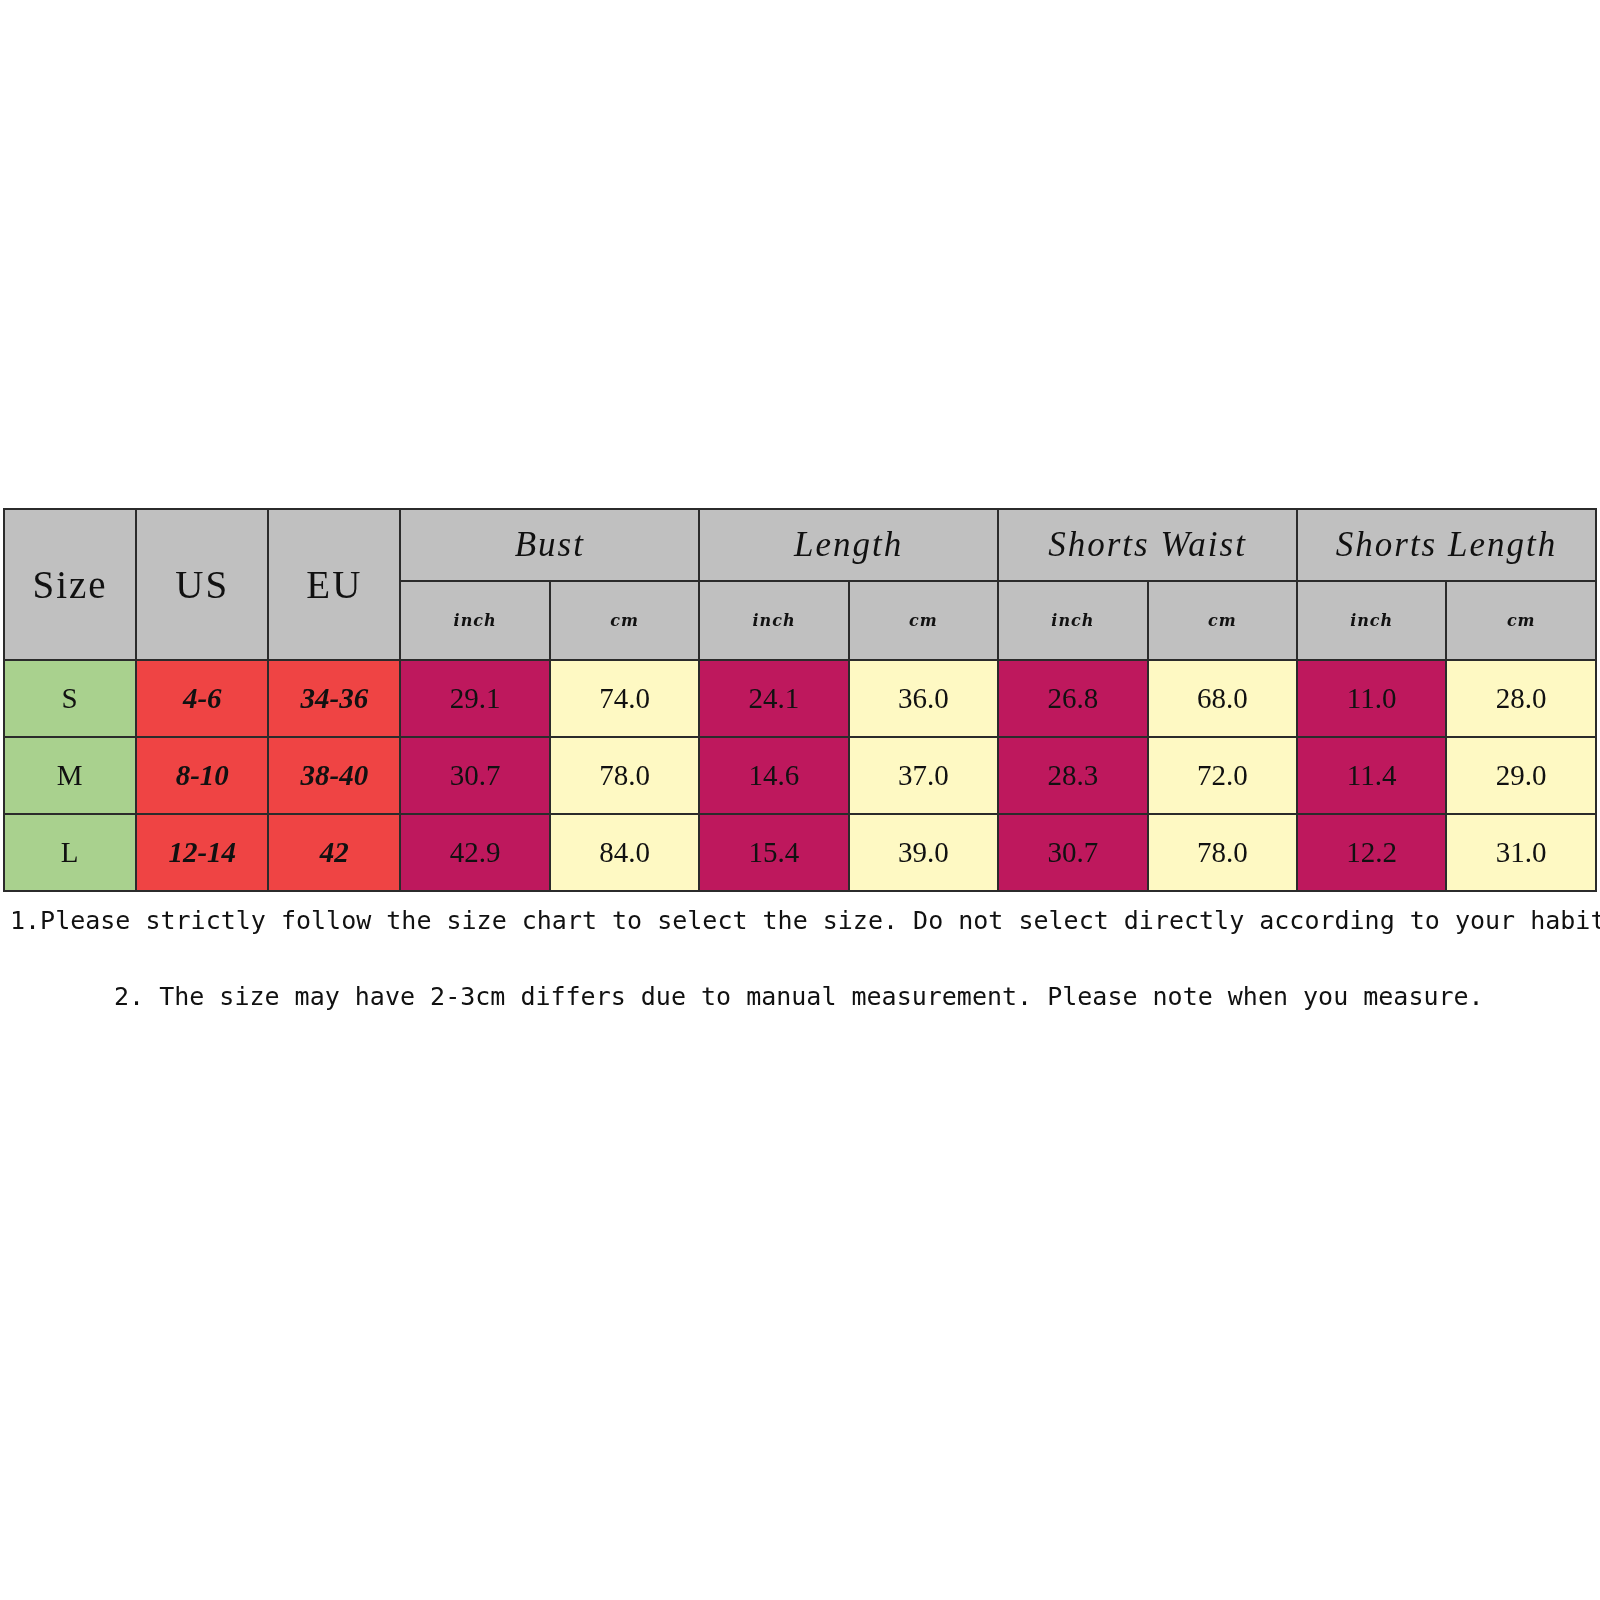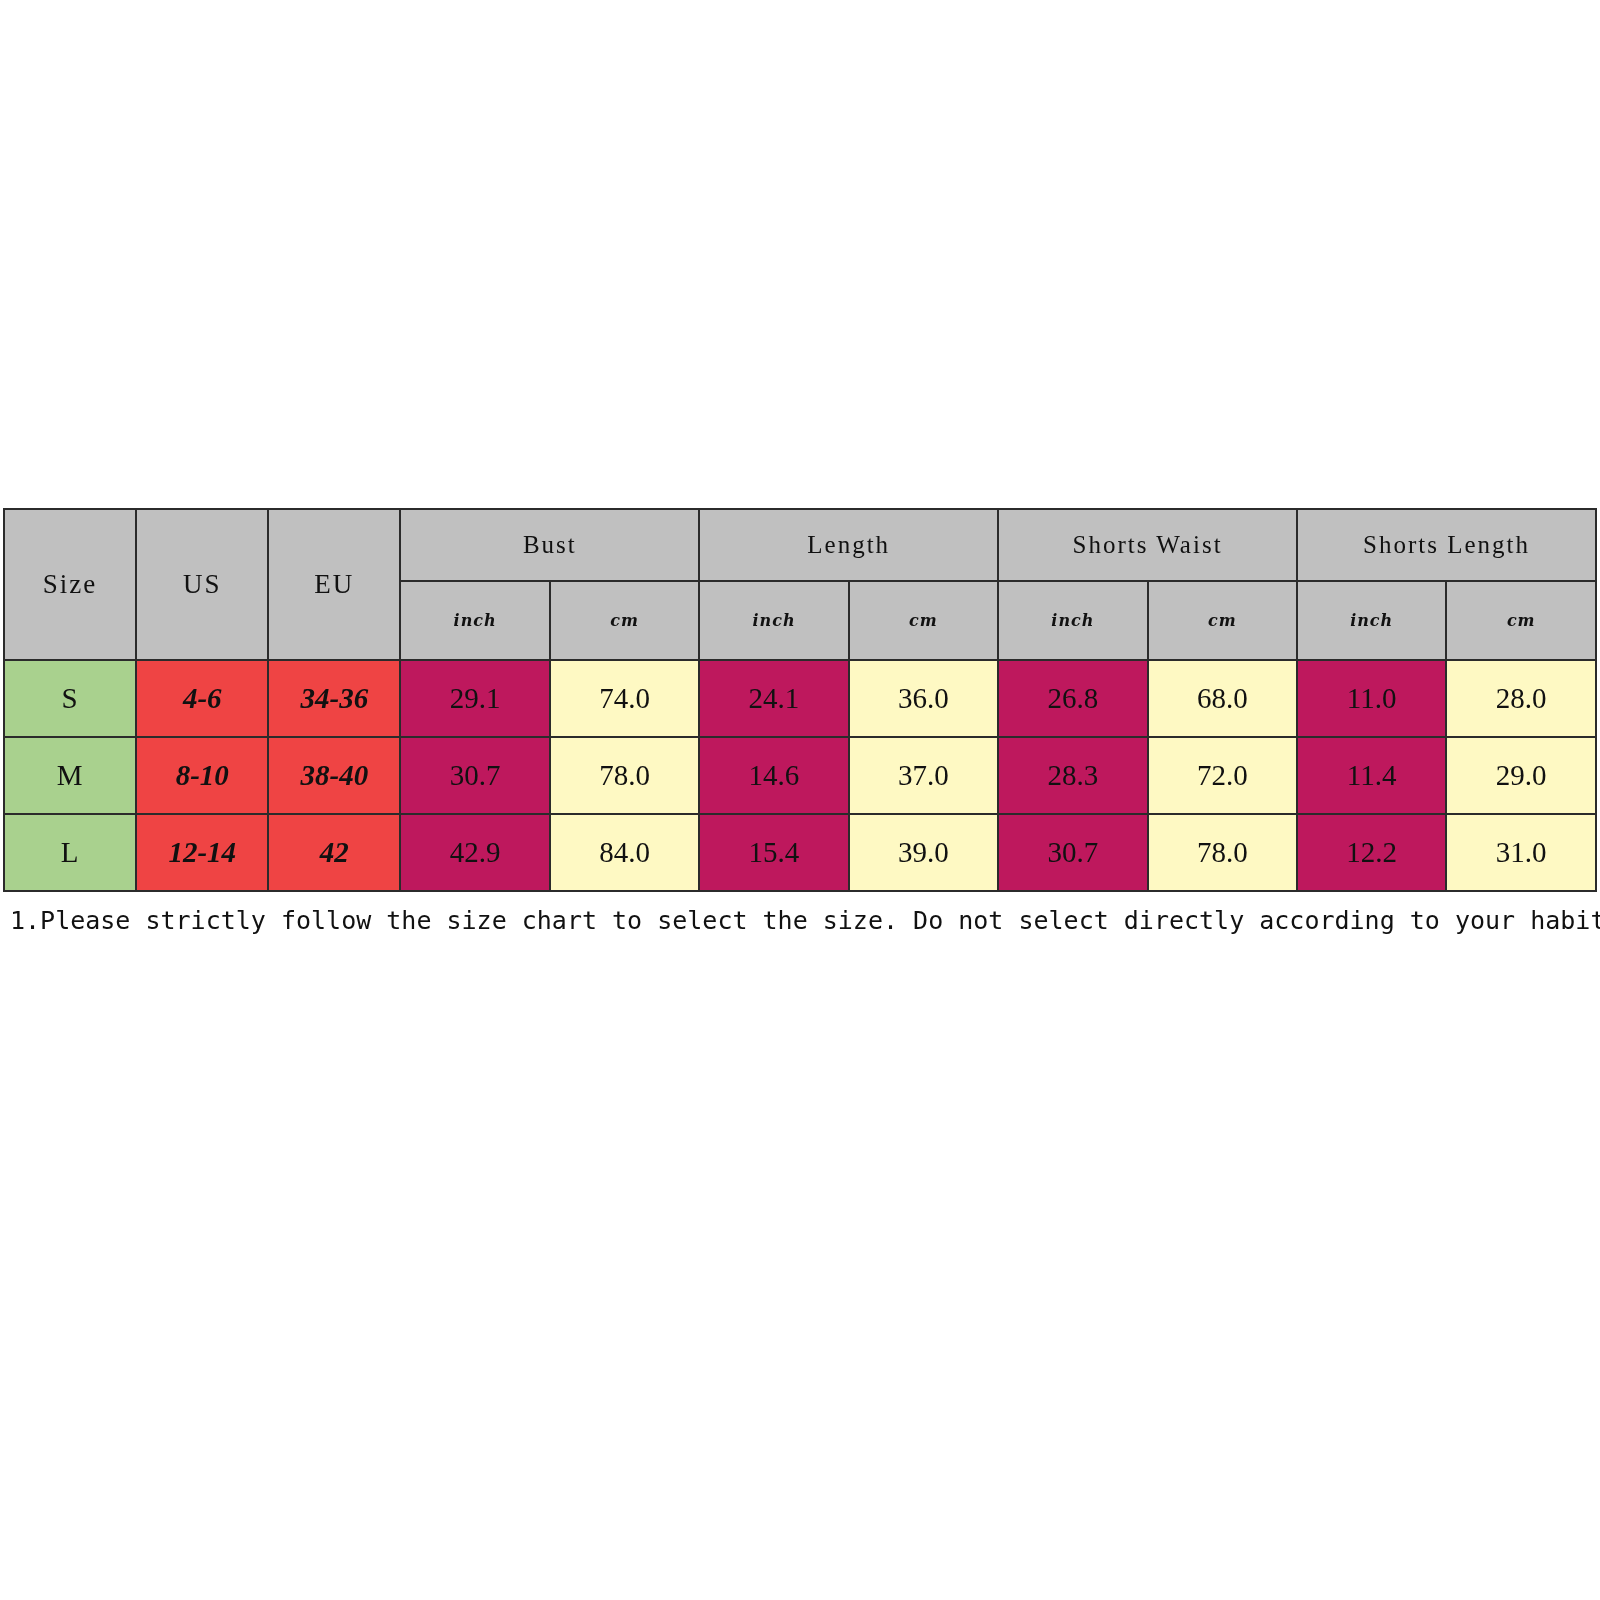--- a/index.html
+++ b/index.html
@@ -49,25 +49,26 @@
 
   
   .hdr {
     background: #c0c0c0;
     font-family: "Liberation Serif", "DejaVu Serif", serif;
     font-weight: 400;
     letter-spacing: 2px;
   }
   .hdr-main {
     height: 70px;
-    font-size: 25px;
+    font-size: 35px;
+    font-style: italic;
   }
   .hdr-rowspan {
     height: 147px;
-    font-size: 27px;
+    font-size: 39px;
     margin-top: 44px;
   }
   .hdr-unit {
     height: 77px;
     font-size: 16px;
     font-style: italic;
     font-weight: 700;
     font-family: "DejaVu Serif", "Liberation Serif", serif;
     letter-spacing: 1px;
   }
@@ -196,15 +197,16 @@
           <td class="cell-cm">78.0</td>
           <td class="cell-inch">12.2</td>
           <td class="cell-cm">31.0</td>
         </tr>
       </tbody>
     </table>
   </div>
 
   <div class="notes">
     <div class="note-line note-1">1.Please strictly follow the size chart to select the size. Do not select directly according to your habits.</div>
+    <div class="note-line note-2">2. The size may have 2-3cm differs due to manual measurement. Please note when you measure.</div>
   </div>
 
 </div>
 
 </body></html>

